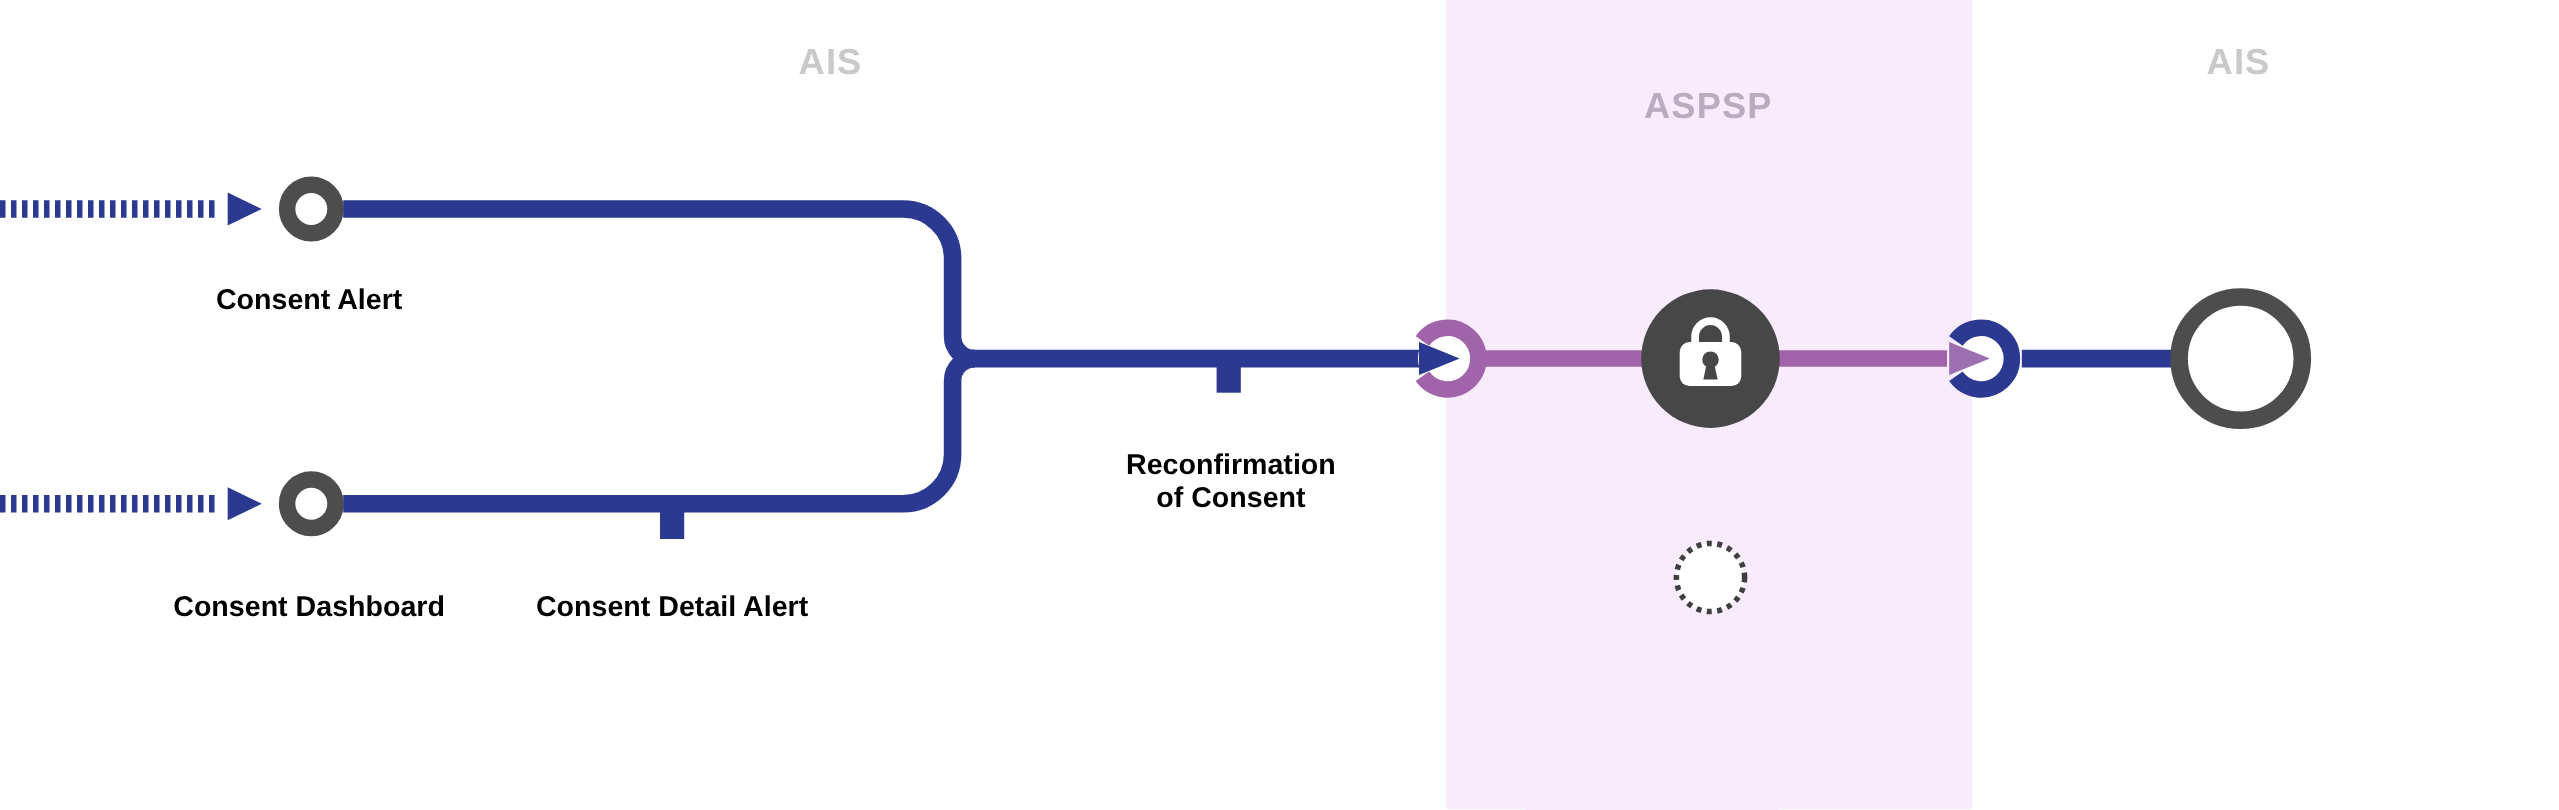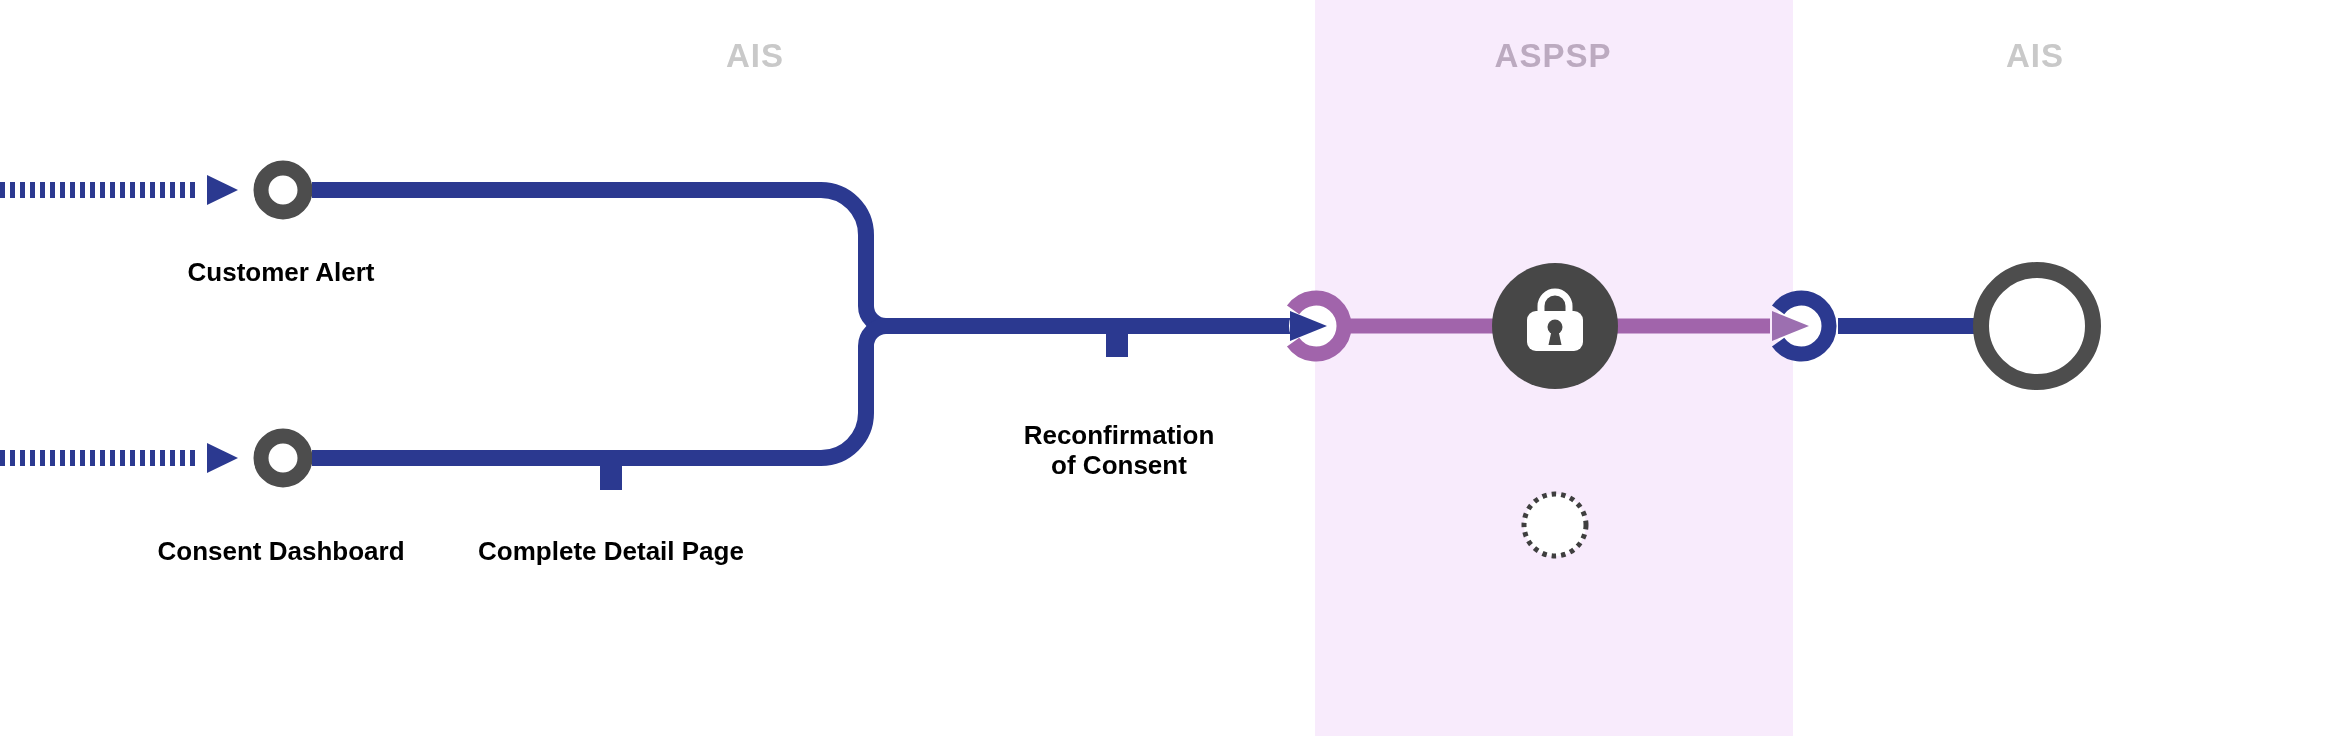--- a/index.html
+++ b/index.html
@@ -39,21 +39,21 @@
     text-align:center;color:var(--text-black);
     font-weight:bold;font-size:26px;line-height:30px;white-space:nowrap;
   }
   .label.wrap{white-space:normal;}
   .label.note{font-weight:normal;font-size:19px;line-height:23px;}
   .lane-label{
     position:absolute;transform:translate(-50%,-50%);
     font-weight:bold;font-size:33px;letter-spacing:1px;
     color:var(--lane-label-gray);white-space:nowrap;
   }
-  .lane-label.aspsp{color:var(--aspsp-label-gray);}
+  .lane-label.aspsp{color:var(--aspsp-label-gray);margin-top:40px;}
 </style>
 </head>
 <body>
 
 <div class="stage">
 
   <div class="band"></div>
 
   <div class="lane-label" style="left:755px;top:56px;">AIS</div>
   <div class="lane-label aspsp" style="left:1553px;top:56px;">ASPSP</div>
@@ -97,18 +97,18 @@
       <circle class="lock-bg" cx="1555" cy="326" r="63"></circle>
       <path class="lock-shackle" d="M 1541,315 V 306 A 14 14 0 0 1 1569,306 V 315"></path>
       <rect class="lock-white" x="1527" y="311" width="56" height="40" rx="9"></rect>
       <circle class="lock-dark" cx="1555" cy="327" r="7.5"></circle>
       <polygon class="lock-dark" points="1551.5,331 1558.5,331 1561.5,345 1548.5,345"></polygon>
     </g>
 
     <circle class="dotted-circle" cx="1555" cy="525" r="31"></circle>
   </svg>
 
-  <div class="label" style="left:281px;top:272px;">Customer Alert</div>
+  <div class="label" style="left:281px;top:272px;">Consent Alert</div>
   <div class="label" style="left:281px;top:551px;">Consent Dashboard</div>
-  <div class="label" style="left:611px;top:551px;">Complete Detail Page</div>
-  <div class="label wrap" style="left:1119px;top:450px;width:214px;">Reconfirmation of Consent</div>
+  <div class="label" style="left:611px;top:551px;">Consent Detail Alert</div>
+  <div class="label wrap" style="left:1119px;top:437px;width:214px;">Reconfirmation of Consent</div>
 
 </div>
 
 </body></html>

